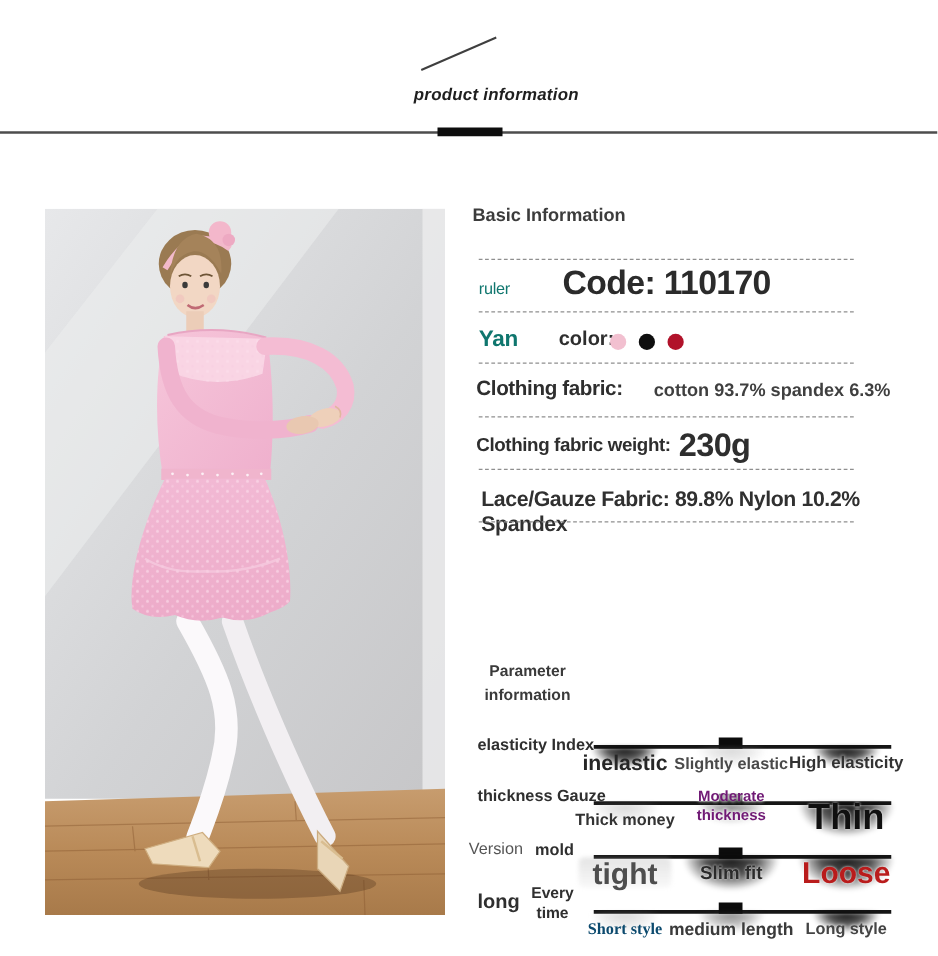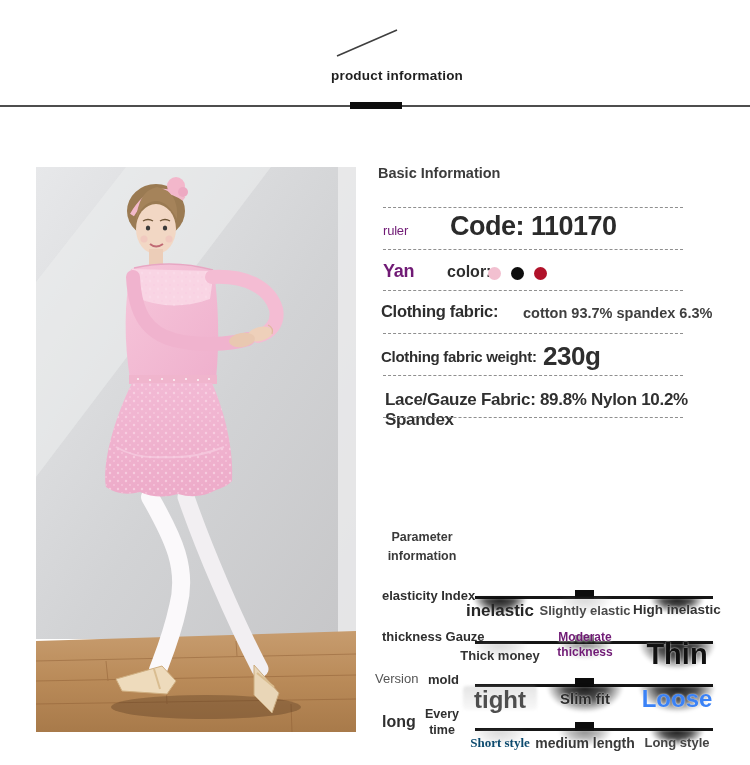--- a/index.html
+++ b/index.html
@@ -7,28 +7,29 @@
     width:750px;height:765px;position:relative;background:#ffffff;
     font-family:"Liberation Sans","DejaVu Sans",sans-serif;color:#2e2e2e;
     overflow:hidden;
   }
   .abs{position:absolute;}
 
   
   .top-title{
     left:331px;top:68px;font-size:13.5px;font-weight:700;color:#1f1f1f;
     letter-spacing:.2px;
+    font-style:italic;
   }
   .rule{left:0;top:105px;width:750px;height:2px;background:#4d4d4d;}
   .rule-accent{left:350px;top:102px;width:52px;height:7px;background:#0d0d0d;}
 
   
   .dash{left:383px;width:300px;height:0;border-top:1.6px dashed #8f8f8f;}
   .basic-title{left:378px;top:165px;font-size:14.5px;font-weight:600;color:#3c3c3c;}
-  .lbl{font-weight:600;color:#701a75;letter-spacing:-.2px;}
+  .lbl{font-weight:600;color:#0f766e;letter-spacing:-.2px;}
   .ruler-lbl{left:383px;top:223px;font-size:13px;font-weight:500;}
   .code-val{left:450px;top:211px;font-size:27px;font-weight:700;color:#2b2b2b;letter-spacing:-.5px;}
   .yan-lbl{left:383px;top:261px;font-size:18px;font-weight:600;}
   .color-lbl{left:447px;top:263px;font-size:16px;font-weight:700;}
   .swatch{width:13px;height:13px;border-radius:50%;top:267px;}
   .fabric-lbl{left:381px;top:302px;font-size:16.5px;font-weight:700;letter-spacing:-.3px;}
   .fabric-val{left:487px;top:305px;font-size:14.5px;font-weight:600;color:#3f3f3f;padding-left:36px;}
   .weight-lbl{left:381px;top:348px;font-size:15px;font-weight:700;letter-spacing:-.3px;}
   .weight-val{left:543px;top:341px;font-size:26px;font-weight:700;letter-spacing:-.5px;}
   .lace-lbl{left:385px;top:390px;font-size:17px;font-weight:600;letter-spacing:-.3px;color:#303030;}
@@ -63,21 +64,21 @@
   .r1 .o2{top:13px;font-size:13px;font-weight:600;color:#4a4a4a;text-shadow:0 0 3px #fff;}
   .r1 .o3{top:12px;font-size:13.5px;font-weight:700;color:#333;text-shadow:0 0 3px #fff;}
 
   .r2 .o1{top:13px;font-size:13px;font-weight:700;color:#333;}
   .r2 .o2{top:-5px;font-size:12px;font-weight:700;width:64px;white-space:normal;
     text-align:center;line-height:1.25;text-shadow:0 0 3px #fff,0 0 3px #fff;}
   .r2 .o3{top:3px;font-size:29px;font-weight:700;color:#101010;text-shadow:0 0 2px #fff;}
 
   .r3 .o1{top:8px;font-size:24px;font-weight:700;color:#4e4e4e;}
   .r3 .o2{top:12px;font-size:15px;font-weight:700;color:#2b2b2b;text-shadow:0 0 2px #fff;}
-  .r3 .o3{top:7px;font-size:24px;font-weight:700;color:#3b82f6;text-shadow:0 0 2px #fff;}
+  .r3 .o3{top:7px;font-size:24px;font-weight:700;color:#b91c1c;text-shadow:0 0 2px #fff;}
 
   .r4 .o1{top:13px;font-size:13px;font-weight:600;color:#0c4a6e;font-family:Liberation Serif, serif;}
   .r4 .o2{top:13px;font-size:14px;font-weight:600;color:#3a3a3a;text-shadow:0 0 3px #fff;}
   .r4 .o3{top:13px;font-size:13px;font-weight:600;color:#444;text-shadow:0 0 3px #fff;}
 </style>
 </head>
 <body>
 
 <svg class="abs" style="left:333px;top:26px" width="70" height="34" viewBox="0 0 70 34">
   <line x1="4" y1="30" x2="64" y2="4" stroke="#3f3f3f" stroke-width="1.6"></line>
@@ -219,21 +220,21 @@
 <div class="abs rowlbl lbl-every">Every time</div>
 
 <div class="srow r1" style="top:590px">
   <div class="line"></div>
   <div class="marker"></div>
   <div class="blob bd c1"></div>
   <div class="blob bl c2"></div>
   <div class="blob bd c3"></div>
   <span class="opt o1 c1">inelastic</span>
   <span class="opt o2 c2">Slightly elastic</span>
-  <span class="opt o3 c3">High inelastic</span>
+  <span class="opt o3 c3">High elasticity</span>
 </div>
 
 <div class="srow r2" style="top:635px">
   <div class="line"></div>
   <div class="marker"></div>
   <div class="blob bl c1"></div>
   <div class="blob bm c2"></div>
   <div class="blob bd bbig c3"></div>
   <span class="opt o1 c1">Thick money</span>
   <span class="opt o2 c2">Moderate thickness</span>

